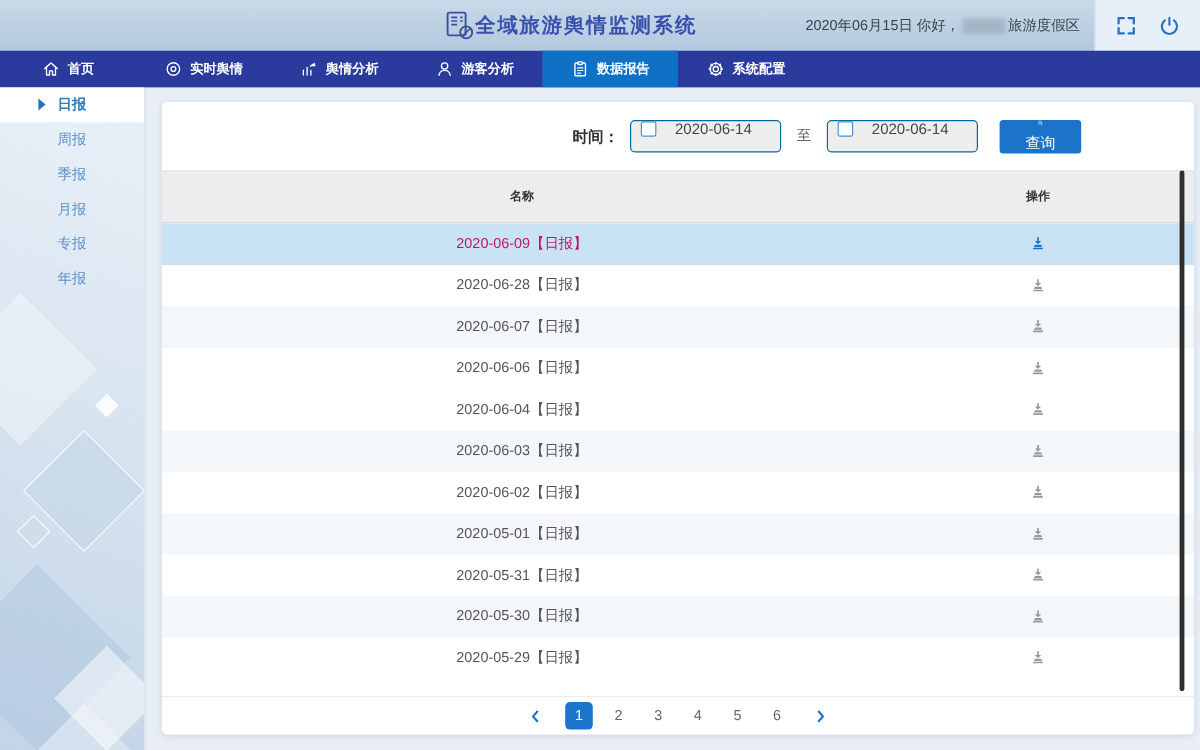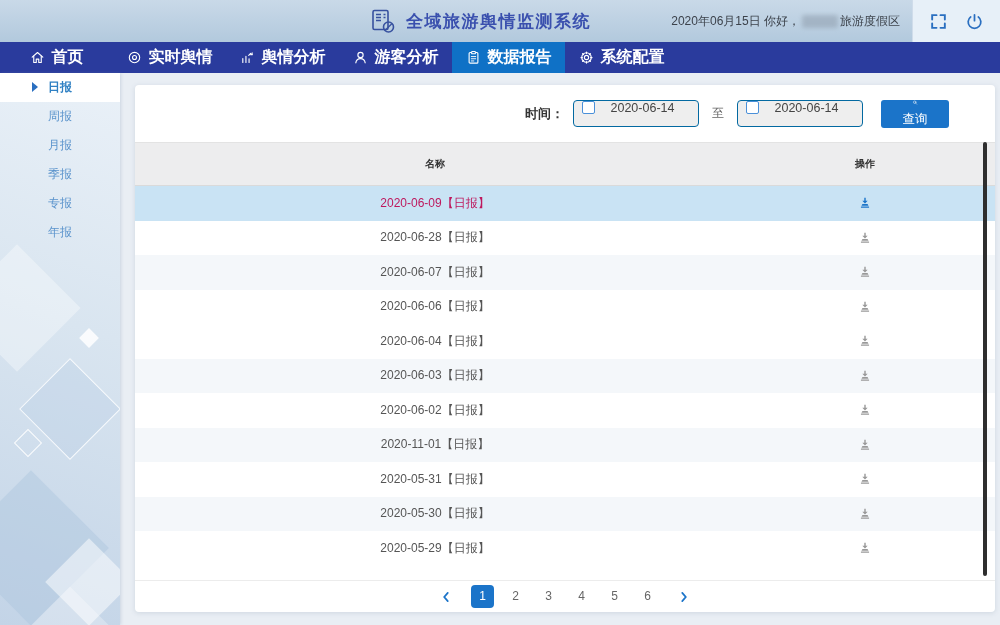--- a/index.html
+++ b/index.html
@@ -3,36 +3,36 @@
 <meta charset="utf-8">
 <style>
   * { margin:0; padding:0; box-sizing:border-box; }
   html,body { width:1000px; height:625px; overflow:hidden;
     font-family:"Liberation Sans","DejaVu Sans",sans-serif; }
 
   
   .top-header { position:relative; height:42px;
     background:linear-gradient(#c9d9e8,#b2c9dd); }
   .logo-title { position:absolute; left:370px; top:0; height:42px;
-    display:flex; align-items:center; gap:10px; }
+    display:flex; align-items:center; }
   .logo-icon { width:26px; height:26px; color:#37519f; }
   .app-title { color:#3a50ae; font-size:17px; font-weight:bold; letter-spacing:1.5px; }
   .user-info { position:absolute; right:100px; top:0; height:42px;
     display:flex; align-items:center; font-size:12px; color:#3c424b; }
   .redacted { display:inline-block; width:36px; height:13px; margin:0 2px;
     background:#93a2b2; border-radius:2px; filter:blur(2px); opacity:.6; }
   .icon-panel { position:absolute; right:0; top:0; width:88px; height:42px;
     background:#e7f0f8; display:flex; align-items:center; justify-content:space-evenly;
     color:#2a6fc0; border-left:1px solid #cfdcea; }
   .hdr-ico { width:19px; height:19px; cursor:pointer; }
 
   
   .nav-bar { height:31px; background:#2a3b9d; display:flex; }
   .nav-item { width:113px; height:31px; display:flex; align-items:center;
-    justify-content:center; gap:7px; color:#fff; font-size:16px; font-weight:bold;
+    justify-content:center; gap:7px; color:#fff; font-size:11px; font-weight:bold;
     cursor:pointer; }
   .nav-item.active { background:#0f71c6; }
   .nav-icon { width:15px; height:15px; display:inline-flex; }
   .nav-icon svg { width:15px; height:15px; }
 
   
   .page { position:relative; height:552px; background:#e9eef4; }
 
   
   .sidebar { position:absolute; left:0; top:0; width:120px; height:552px;
@@ -55,21 +55,21 @@
     border-left:6px solid #2a6fc0; border-top:5px solid transparent;
     border-bottom:5px solid transparent; }
   .side-item.active .tri { display:block; }
 
   
   .card { position:absolute; left:135px; top:12px; width:860px; height:527px;
     background:#fff; border-radius:4px; box-shadow:0 1px 5px rgba(90,110,140,.18); }
 
   
   .filter-bar { height:57px; display:flex; align-items:center;
-    justify-content:flex-end; padding-right:46px; gap:9px; }
+    justify-content:flex-end; padding-right:94px; gap:9px; }
   .time-label { font-size:13px; font-weight:bold; color:#333; }
   .date-input { width:126px; height:27px; background:#eee; border:1px solid #0369a1;
     border-radius:4px; display:flex; align-items:flex-start; padding:0 8px; cursor:pointer; }
   .date-box-icon { width:13px; height:13px; background:#fff; border:1px solid #4a90d9;
     border-radius:2px; flex:0 0 auto; }
   .date-value { flex:1; text-align:center; font-size:12.5px; color:#444; }
   .to-label { font-size:12px; color:#666; margin:0 4px; }
   .query-btn { width:68px; height:28px; margin-left:9px; background:#1b74c9; border:none;
     border-radius:3px; color:#fff; font-size:12.5px; display:flex; align-items:center;
     justify-content:center; gap:6px; cursor:pointer;
@@ -211,25 +211,25 @@
         <div class="side-item active">
       <span class="tri"></span>
       <span class="side-label">日报</span>
     </div>
         <div class="side-item">
       
       <span class="side-label">周报</span>
     </div>
         <div class="side-item">
       
-      <span class="side-label">月报</span>
+      <span class="side-label">季报</span>
     </div>
         <div class="side-item">
       
-      <span class="side-label">季报</span>
+      <span class="side-label">月报</span>
     </div>
         <div class="side-item">
       
       <span class="side-label">专报</span>
     </div>
         <div class="side-item">
       
       <span class="side-label">年报</span>
     </div>
       </div>
@@ -341,21 +341,21 @@
           <span class="dl">
             <svg viewBox="0 0 24 24" fill="currentColor">
               <path d="M10.8 3h2.4v5.2h3.4L12 12.8 7.4 8.2h3.4z"></path>
               <path d="M7.6 13.6h8.8l1.6 3.2H6z"></path>
               <rect x="5" y="17.8" width="14" height="2.4" rx="0.6"></rect>
             </svg>
           </span>
         </div>
       </div>
         <div class="row alt">
-        <div class="col-name row-name">2020-11-01【日报】</div>
+        <div class="col-name row-name">2020-05-01【日报】</div>
         <div class="col-op">
           <span class="dl">
             <svg viewBox="0 0 24 24" fill="currentColor">
               <path d="M10.8 3h2.4v5.2h3.4L12 12.8 7.4 8.2h3.4z"></path>
               <path d="M7.6 13.6h8.8l1.6 3.2H6z"></path>
               <rect x="5" y="17.8" width="14" height="2.4" rx="0.6"></rect>
             </svg>
           </span>
         </div>
       </div>

